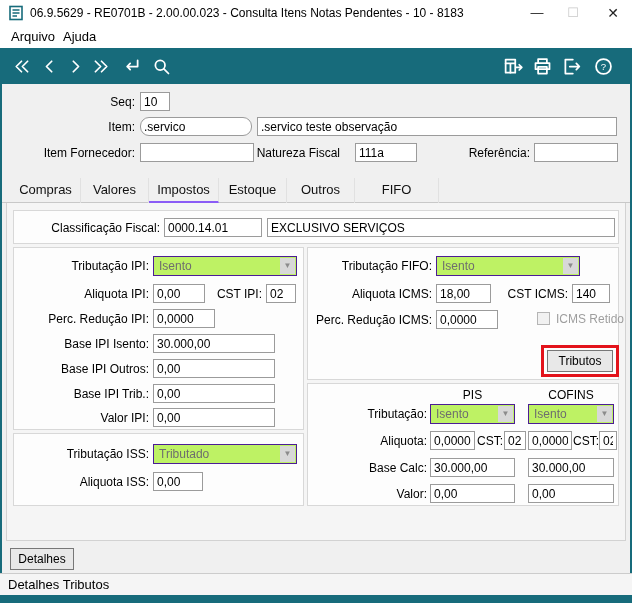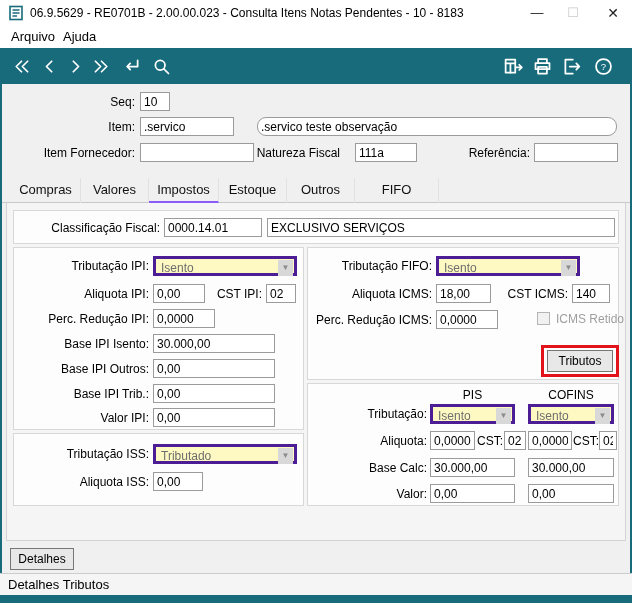--- a/index.html
+++ b/index.html
@@ -20,21 +20,21 @@
   .sideL{position:absolute;left:0;top:84px;width:2px;height:511px;background:#176B7B}
   .sideR{position:absolute;right:0;top:84px;width:2px;height:511px;background:#176B7B}
   .bottomstrip{position:absolute;left:0;top:595px;width:100%;height:8px;background:#176B7B}
   .lbl{position:absolute;font-size:12px;line-height:19px;color:#000;text-align:right;white-space:nowrap}
   .inp{position:absolute;height:19px;border:1px solid #9B9B9B;background:#FFF;font-family:"Liberation Sans",sans-serif;font-size:12px;color:#000;padding:0 3px;outline:none}
   .tabbar{position:absolute;left:2px;top:178px;width:628px;height:25px;display:flex;padding-left:9px;border-bottom:1px solid #C8C8C8;background:#F0F0F0}
   .tab{height:25px;line-height:24px;text-align:center;font-size:13px;color:#111;border-right:1px solid #E1E1E1;cursor:default}
   .tab.active{border-bottom:2px solid #8b5cf6}
   .panel{position:absolute;left:6px;top:203px;width:620px;height:338px;background:#F5F5F5;border:1px solid #D2D2D2;border-top:none}
   .group{position:absolute;background:#FDFDFD;border:1px solid #D8D8D8}
-  .combo{position:absolute;height:20px;background:#fef9c3;border:3px solid #4c1d95}
+  .combo{position:absolute;height:20px;background:#bef264;border:1px solid #4c1d95}
   .combo-text{position:absolute;left:5px;top:0;line-height:18px;font-size:12px;color:#6E6E6E;white-space:nowrap}
   .combo-arrow{position:absolute;right:1px;top:1px;width:15px;height:16px;background:#D8D8D8;color:#8B8B8B;font-size:8px;line-height:16px;text-align:center}
   .colhdr{position:absolute;font-size:12px;color:#000;text-align:center}
   .checkbox{position:absolute;width:13px;height:13px;background:#F1F1F1;border:1px solid #B5B5B5}
   .cb-label{position:absolute;font-size:12px;color:#9E9E9E;line-height:14px;white-space:nowrap}
   .btn{position:absolute;background:#E8E8E8;border:1px solid #777;font-family:"Liberation Sans",sans-serif;font-size:12px;color:#000;cursor:default}
   .highlight{position:absolute;border:3px solid #E3131B;background:transparent;pointer-events:none}
   .statusbar{position:absolute;left:0;top:573px;width:100%;height:22px;background:#F5F5F5;border-top:1px solid #CCCCCC}
   .status-text{position:absolute;left:8px;top:0;line-height:21px;font-size:13px;color:#000;white-space:nowrap}
 </style>
@@ -122,22 +122,22 @@
   </div>
 
   <div class="sideL"></div>
   <div class="sideR"></div>
   <div class="bottomstrip"></div>
 
   <span class="lbl" style="left:25px;top:93px;width:110px">Seq:</span>
   <input class="inp" style="left: 140px; top: 92px; width: 30px;" value="10">
 
   <span class="lbl" style="left:25px;top:118px;width:110px">Item:</span>
-  <input class="inp" style="left: 140px; top: 117px; width: 94px;" value=".servico">
-  <input class="inp" style="left: 257px; top: 117px; width: 360px; border-radius: 9px;" value=".servico teste observação">
+  <input class="inp" style="left: 140px; top: 117px; width: 112px; border-radius: 9px;" value=".servico">
+  <input class="inp" style="left: 257px; top: 117px; width: 360px;" value=".servico teste observação">
 
   <span class="lbl" style="left:25px;top:144px;width:110px">Item Fornecedor:</span>
   <input class="inp" style="left: 140px; top: 143px; width: 114px;" value="">
   <span class="lbl" style="left:240px;top:144px;width:100px">Natureza Fiscal</span>
   <input class="inp" style="left: 344px; top: 143px; width: 62px; margin-left: 11px;" value="111a">
   <span class="lbl" style="left:440px;top:144px;width:90px">Referência:</span>
   <input class="inp" style="left: 534px; top: 143px; width: 84px;" value="">
 
   <div class="tabbar">
     <div class="tab" style="width:70px">Compras</div>

